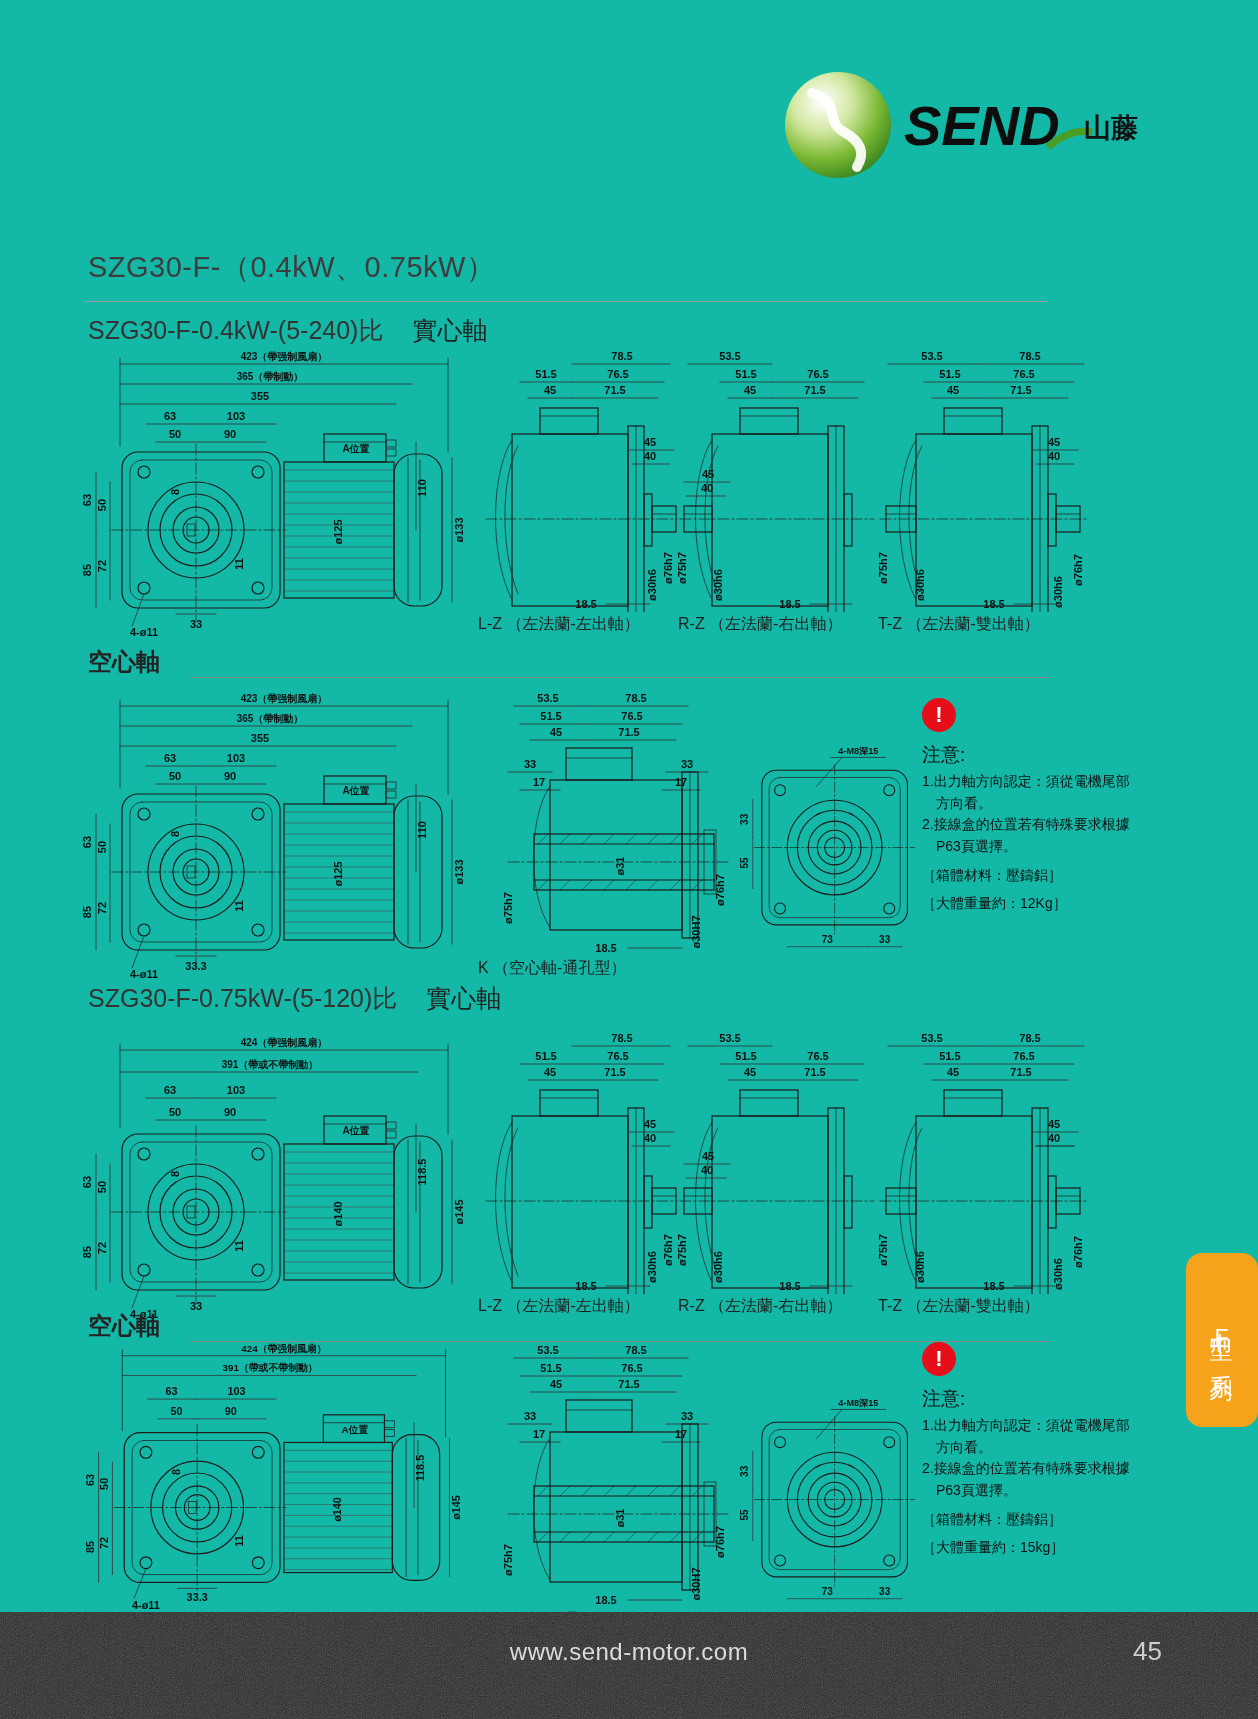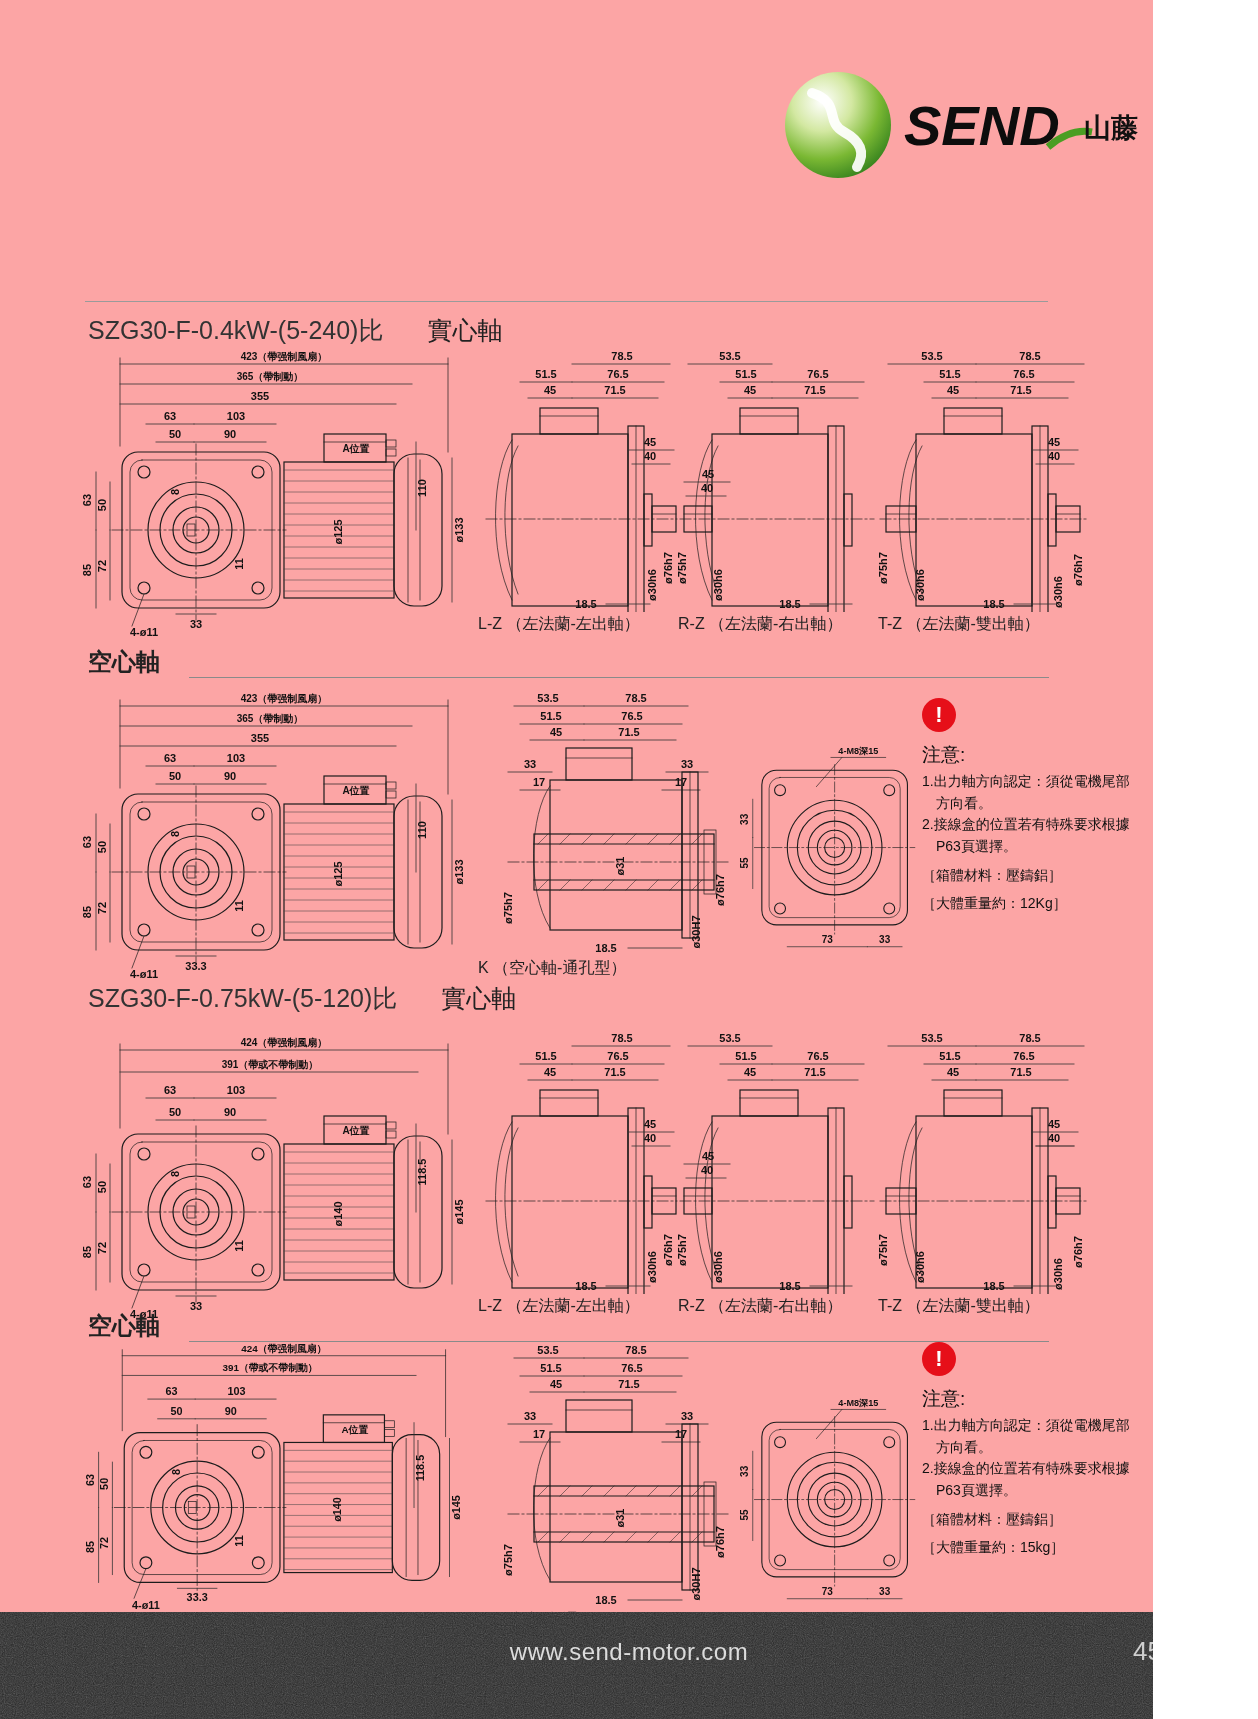--- a/index.html
+++ b/index.html
@@ -1,34 +1,34 @@
 <!DOCTYPE html>
 <html><head>
 <meta charset="utf-8">
 <style>
 *{margin:0;padding:0;box-sizing:border-box}
 body{background:#ffffff}
-.page{position:relative;width:1153px;height:1719px;background:#fca5a5;font-family:"Liberation Sans","DejaVu Sans",sans-serif;overflow:hidden}
+.page{position:relative;width:1258px;height:1719px;background:#14b8a6;font-family:"Liberation Sans","DejaVu Sans",sans-serif;overflow:hidden}
 
 .drw{display:block}
 .drw line,.drw path,.drw rect,.drw circle{stroke:#1c1c1c;fill:none;stroke-width:1.2;stroke-linecap:square}
 .drw .dim{stroke-width:0.8;stroke:#333}
 .drw .thin{stroke-width:0.7}
 .drw .fin{stroke-width:0.55;stroke:#444}
 .drw .cl{stroke-width:0.7;stroke-dasharray:11 3 2 3}
 .drw .hatch{stroke-width:0.5}
 .drw text{fill:#111;font-size:11px;font-weight:bold;text-anchor:middle;font-family:"Liberation Sans","DejaVu Sans",sans-serif}
 .drw text.cn{font-size:10px}
 
 .logo{position:absolute;left:718px;top:55px}
 .logo .brand{font-size:56px;font-style:italic;font-weight:bold;fill:#0d0d0d;letter-spacing:0px;text-anchor:start}
 .logo .brandcn{font-size:27px;font-weight:bold;fill:#111;text-anchor:start}
 .title{position:absolute;left:88px;top:248px;font-size:29px;color:#3d3d3d;letter-spacing:0.5px}
 .rule{position:absolute;left:85px;top:301px;width:963px;height:1px;background:#9a9a9a}
-.sec-head{position:absolute;display:flex;gap:44px;font-size:25px;color:#333;white-space:nowrap}
+.sec-head{position:absolute;display:flex;gap:29px;font-size:25px;color:#333;white-space:nowrap}
 .sec-head .shaft{font-weight:normal;color:#222}
 .hollow-head{position:absolute;display:flex;align-items:flex-end;gap:29px}
 .hollow-head span{font-size:24px;font-weight:bold;color:#222;white-space:nowrap}
 .hollow-head .hline{height:1px;background:#8a8a8a;flex:none}
 .row{position:absolute;display:flex;align-items:flex-start}
 .cell{position:relative;flex:none}
 .cell svg{display:block}
 .cap{text-align:left;font-size:16px;color:#222;margin-top:2px;white-space:nowrap}
 
 .notes{flex:none;width:256px;padding-top:14px}
@@ -62,20 +62,21 @@
         </radialGradient>
       </defs>
       <circle cx="120" cy="70" r="53" fill="url(#gg)"></circle>
       <path d="M94,38 C124,48 106,66 126,77 C142,86 148,97 139,112" stroke="#ffffff" stroke-width="10" fill="none" stroke-linecap="round" opacity="0.92"></path>
       <text class="brand" x="186" y="90">SEND</text>
       <path d="M330,92 C344,80 358,74 374,77" stroke="#4a9e23" stroke-width="7" fill="none"></path>
       <text class="brandcn" x="366" y="82">山藤</text>
     </svg>
   </div>
 
+  <div class="title">SZG30-F-（0.4kW、0.75kW）</div>
   <div class="rule"></div>
 
   <div class="sec-head" style="left:88px;top:314px">
     <span>SZG30-F-0.4kW-(5-240)比</span>
     <span class="shaft">實心軸</span>
   </div>
 
   <div class="row" style="left:78px;top:342px;width:1012px;height:300px">
 
     <div class="cell" style="width:400px">

